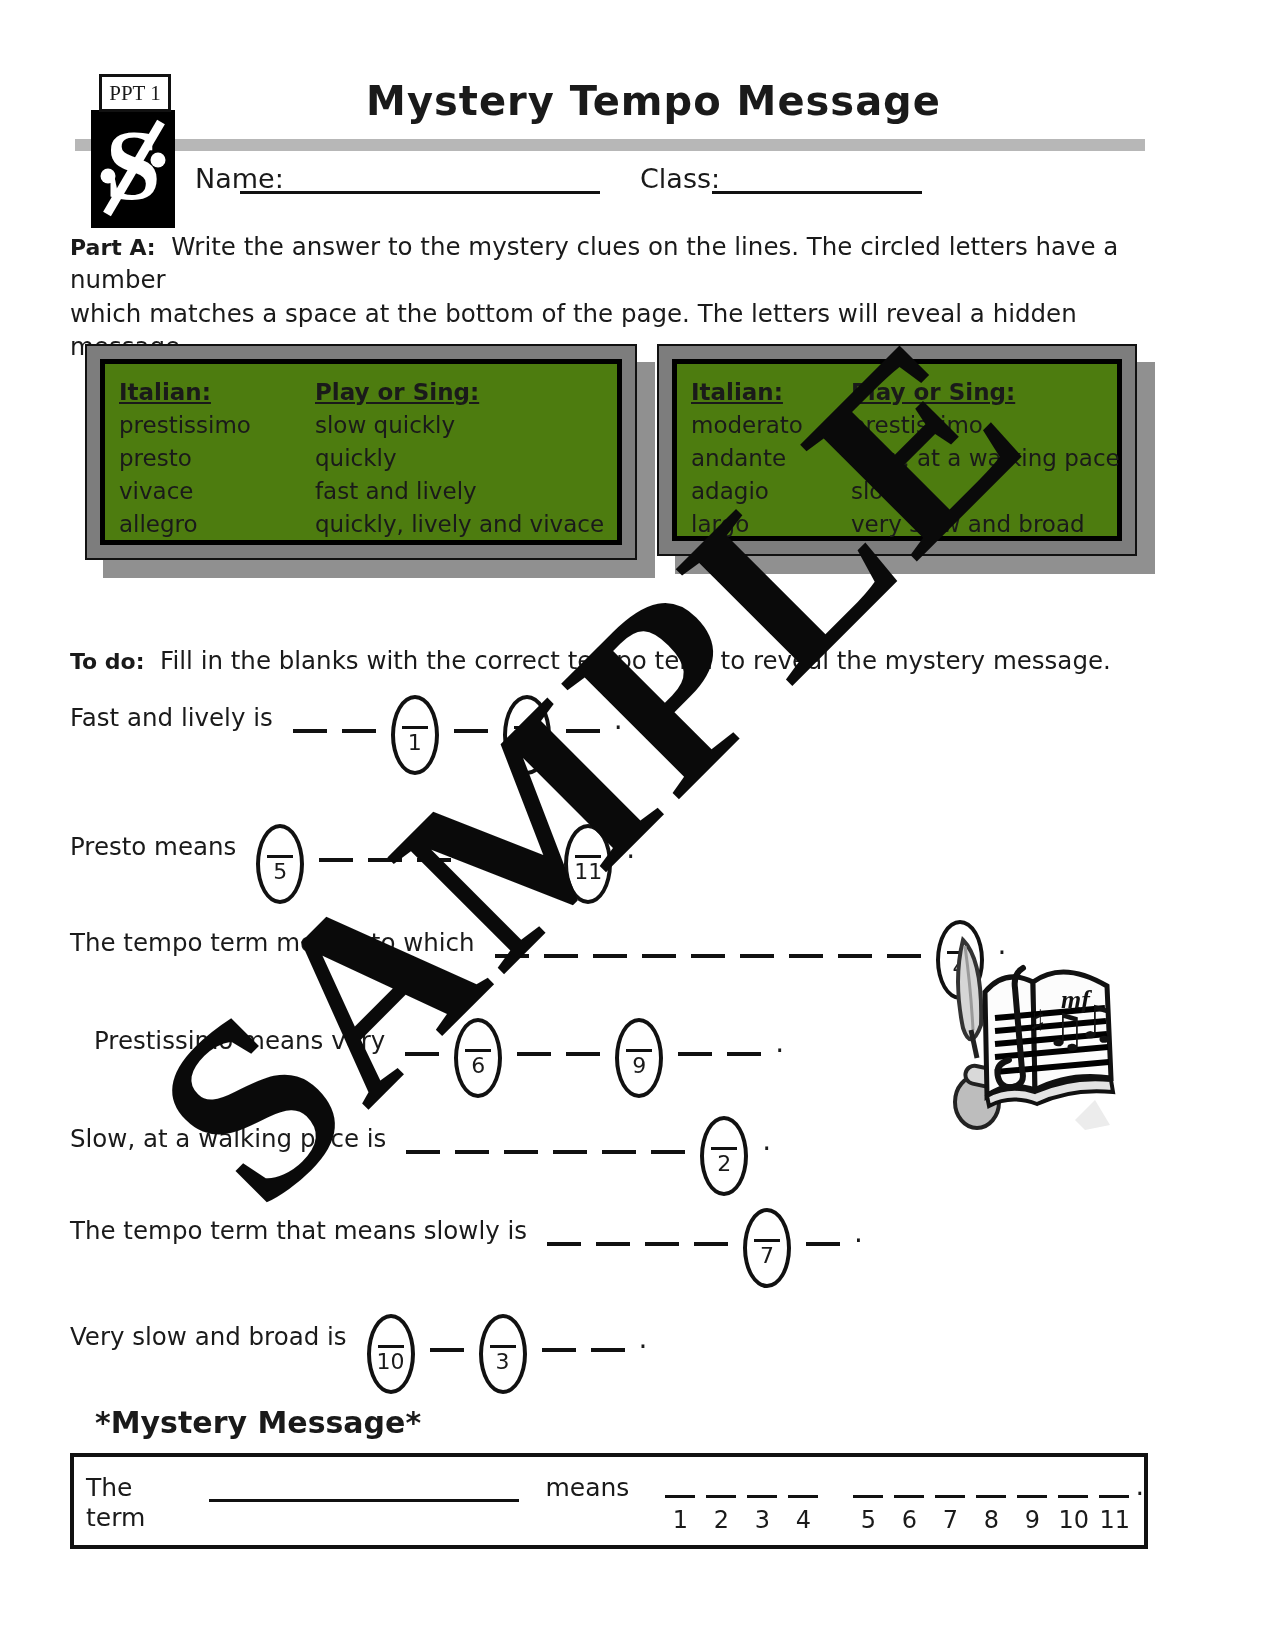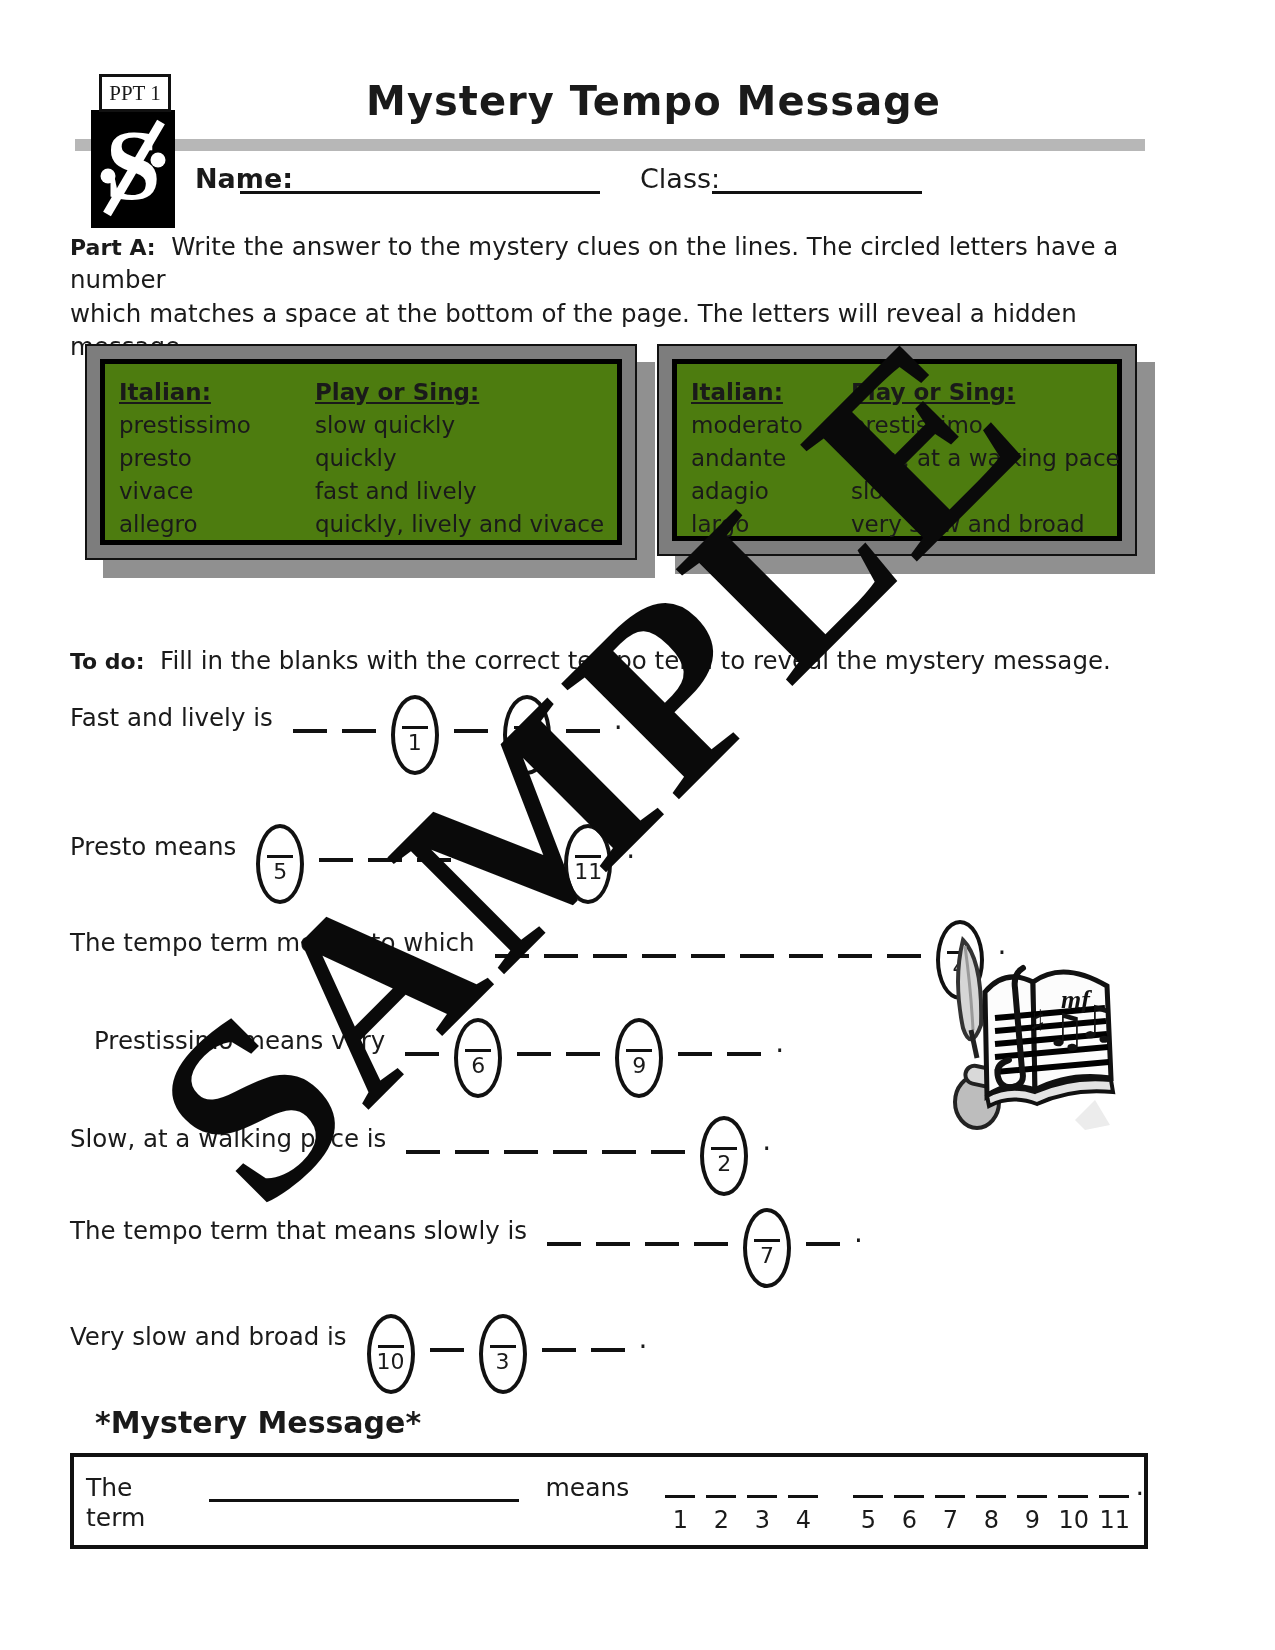--- a/index.html
+++ b/index.html
@@ -15,21 +15,21 @@
     font-size:40px;font-weight:bold;letter-spacing:1px;
   }
   .logo{position:absolute;left:91px;top:74px;z-index:5;}
   .logo-label{
     position:relative;left:8px;width:66px;height:32px;background:#fff;
     border:3px solid #111;display:flex;align-items:center;justify-content:center;
     font-family:"Liberation Serif",serif;font-size:21px;z-index:6;
   }
   .logo-black{position:relative;top:-2px;width:84px;height:118px;background:#000;}
   .name-row{position:absolute;left:0;top:163px;width:1275px;font-size:27px;}
-  .name-label{position:absolute;left:195px;top:0;font-weight:bold;}
+  .name-label{position:absolute;left:195px;top:0;}
   .name-line{position:absolute;left:240px;top:-2px;width:360px;height:30px;border-bottom:3px solid #111;}
   .class-label{position:absolute;left:640px;top:0;}
   .class-line{position:absolute;left:712px;top:-2px;width:210px;height:30px;border-bottom:3px solid #111;}
   
   .instr{position:absolute;left:70px;width:1115px;font-size:24.5px;line-height:1.36;white-space:pre-line;}
   .instr b{font-size:22px;}
   #part-a{top:230px;}
   #todo{top:644px;}
   
   .tempo-box{position:absolute;top:344px;box-shadow:18px 18px 0 #909090;border:2px solid #111;background:#7d7d7d;padding:13px;box-sizing:border-box;}

